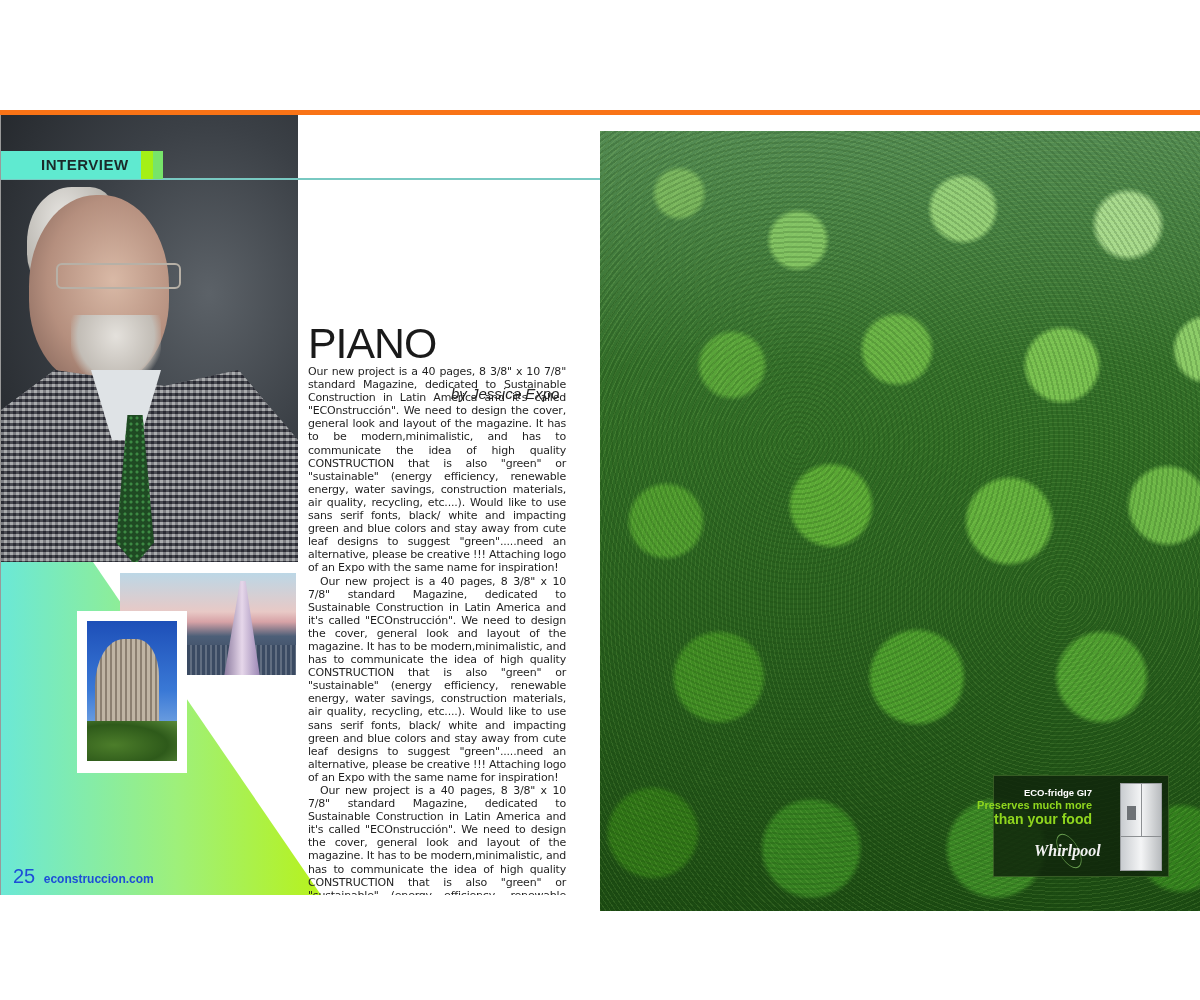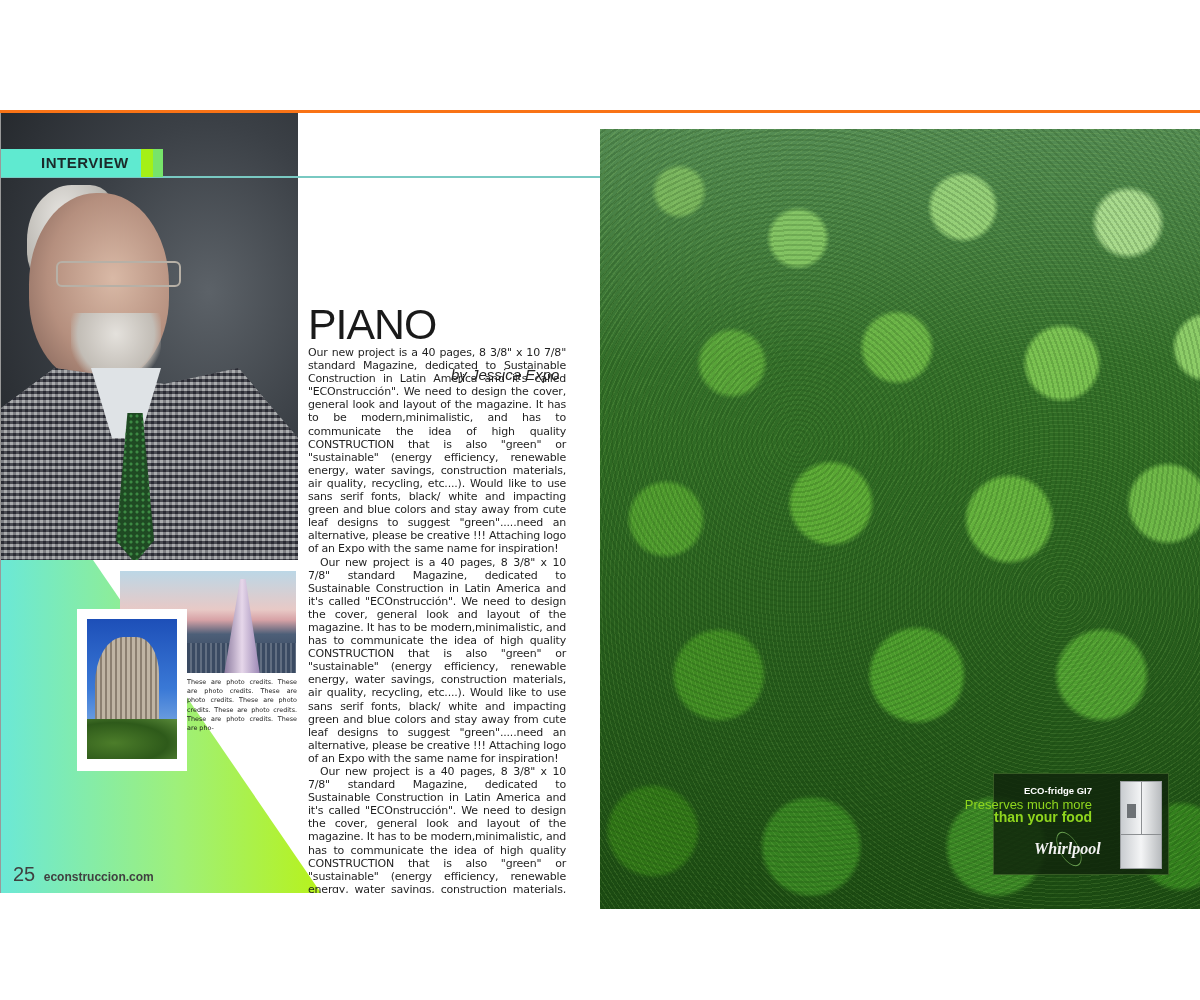--- a/index.html
+++ b/index.html
@@ -1,19 +1,19 @@
 <!DOCTYPE html>
 <html><head>
 <meta charset="utf-8">
 <style>
   * { margin:0; padding:0; box-sizing:border-box; }
   html, body { width:1200px; height:1000px; background:#ffffff; overflow:hidden; }
   body { position:relative; font-family:"Liberation Sans", sans-serif; }
 
-  .spread { position:absolute; left:0; top:110px; width:1200px; height:780px; border-top:3px solid #f97316; }
+  .spread { position:absolute; left:0; top:110px; width:1200px; height:780px; border-top:5px solid #f97316; }
 
   
   .left-page { position:absolute; left:0; top:0; width:600px; height:780px; background:#fff; overflow:hidden; border-left:1px solid #999; }
 
   .portrait { position:absolute; left:0; top:0; width:297px; height:447px;
     background: radial-gradient(ellipse at 70% 40%, #5c6268 0%, #3b4046 45%, #1e2125 100%); overflow:hidden; }
   .portrait .head { position:absolute; left:28px; top:80px; width:140px; height:190px; border-radius:48% 48% 45% 45%;
     background: radial-gradient(ellipse at 60% 45%, #d9b9a6 0%, #b58f7e 55%, #7a5c52 100%); }
   .portrait .hair { position:absolute; left:26px; top:72px; width:90px; height:110px; border-radius:50% 30% 10% 40%;
     background: radial-gradient(ellipse at 40% 30%, #e8e6e2 0%, #b9b6b0 60%, transparent 70%); }
@@ -51,29 +51,29 @@
   .photo-frame .photo { position:absolute; left:10px; top:10px; width:90px; height:140px; overflow:hidden;
     background: linear-gradient(180deg, #1d4fb8 0%, #3a79d6 50%, #6fa0e0 75%); }
   .photo-frame .structure { position:absolute; left:8px; top:18px; width:64px; height:105px;
     background: repeating-linear-gradient(90deg, #8b7f70 0 2px, #bfb4a3 2px 5px);
     border-radius: 45% 35% 20% 20%; }
   .photo-frame .bush { position:absolute; left:0; bottom:0; width:100%; height:40px;
     background: radial-gradient(ellipse at 30% 60%, #4c7d2a 0%, #2e5a1a 60%, #5a8a3a 100%); }
 
   .credits { position:absolute; left:186px; top:565px; width:110px; font-family:"DejaVu Sans", sans-serif; font-size:6.4px; line-height:9.2px; color:#1b1b1b; text-align:justify; }
 
-  .article { position:absolute; left:307px; top:195px; width:258px; }
+  .article { position:absolute; left:307px; top:212px; width:258px; }
   .title-1, .title-2 { display:block; font-family:"Liberation Sans", sans-serif; font-weight:normal; color:#1a1a1a; letter-spacing:-1px; transform-origin:left top; }
   .title-1 { font-size:42px; line-height:34px; transform:scaleX(1.02); }
   .title-2 { font-size:56px; line-height:44px; }
   .byline { position:absolute; left:143px; top:58px; font-family:"Liberation Sans", sans-serif; font-style:italic; font-size:15px; color:#222; white-space:nowrap; }
   .body-text { margin-top:4px; font-family:"DejaVu Sans", sans-serif; font-size:11px; line-height:13.1px; color:#1f1f1f; text-align:justify; letter-spacing:-.2px; }
   .body-text p + p { text-indent:12px; }
 
-  .folio { position:absolute; left:12px; top:750px; font-family:"Liberation Sans", sans-serif; color:#404040; white-space:nowrap; }
+  .folio { position:absolute; left:12px; top:750px; font-family:"Liberation Sans", sans-serif; color:#1d4ed8; white-space:nowrap; }
   .folio .num { font-size:20px; }
   .folio .site { font-size:12px; font-weight:bold; margin-left:4px; }
 
   
   .right-page { position:absolute; left:600px; top:16px; width:660px; height:780px; overflow:hidden;
     background:
       radial-gradient(circle at 12% 8%, #6fae4d 0 22px, transparent 28px),
       radial-gradient(circle at 30% 14%, #7cbf58 0 26px, transparent 32px),
       radial-gradient(circle at 55% 10%, #90cc6d 0 30px, transparent 36px),
       radial-gradient(circle at 80% 12%, #a7d987 0 30px, transparent 37px),
@@ -96,21 +96,21 @@
   }
   .right-page::after { content:""; position:absolute; inset:0;
     background:
       repeating-radial-gradient(circle at 30% 40%, rgba(20,60,10,.18) 0 2px, transparent 2px 5px),
       repeating-radial-gradient(circle at 70% 60%, rgba(180,230,120,.12) 0 1px, transparent 1px 4px),
       linear-gradient(180deg, rgba(180,220,200,.18) 0%, transparent 30%);
     pointer-events:none; }
 
   .ad-box { position:absolute; left:393px; top:644px; width:176px; height:102px; background:rgba(16,38,12,.86); border:1px solid rgba(90,140,60,.5); z-index:2; }
   .ad-headline { position:absolute; right:76px; top:11px; font-family:"Liberation Sans", sans-serif; font-weight:bold; font-size:9.5px; color:#ffffff; white-space:nowrap; }
-  .ad-tag1 { position:absolute; right:76px; top:23px; font-family:"Liberation Sans", sans-serif; font-weight:normal; font-size:13px; color:#8fd61e; white-space:nowrap; }
+  .ad-tag1 { position:absolute; right:76px; top:23px; font-family:"Liberation Sans", sans-serif; font-weight:bold; font-size:11px; color:#8fd61e; white-space:nowrap; }
   .ad-tag2 { position:absolute; right:76px; top:35px; font-family:"Liberation Sans", sans-serif; font-weight:bold; font-size:14px; color:#8fd61e; white-space:nowrap; }
   .ad-brand { position:absolute; left:40px; top:66px; font-family:"Liberation Serif", serif; font-weight:bold; font-size:16px; color:#f2f2f2;font-style:italic; }
   .ad-swoosh { position:absolute; left:56px; top:56px; width:38px; height:38px; border:1px solid #6aa050; border-radius:50%; transform:rotate(-30deg) scaleX(.5); }
   .fridge { position:absolute; left:126px; top:7px; width:42px; height:88px; background:linear-gradient(90deg,#c9ccd0,#f4f5f6,#b9bcbf); border:1px solid #9a9da0; }
   .fridge .split { position:absolute; left:50%; top:0; width:1px; height:60%; background:#8c8f92; }
   .fridge .drawer { position:absolute; left:0; top:60%; width:100%; height:1px; background:#8c8f92; }
   .fridge .dispenser { position:absolute; left:6px; top:22px; width:9px; height:14px; background:#6e7276; }
 </style>
 </head>
 <body>
@@ -143,21 +143,20 @@
       <div class="tower"></div>
     </div>
 
     <div class="photo-frame">
       <div class="photo">
         <div class="structure"></div>
         <div class="bush"></div>
       </div>
     </div>
 
-    <div class="credits">These are photo credits. These are photo credits. These are photo credits. These are photo credits. These are photo credits. These are photo credits. These are pho-</div>
 
     <div class="article">
       <span class="title-1">PIANO</span>
       <span class="byline">by Jessica Expo</span>
       <div class="body-text">
         <p>Our new project is a 40 pages, 8 3/8" x 10 7/8" standard Magazine, dedicated to Sustainable Construction in Latin America and it's called "ECOnstrucción". We need to design the cover, general look and layout of the magazine. It has to be modern,minimalistic, and has to communicate the idea of high quality CONSTRUCTION that is also "green" or "sustainable" (energy efficiency, renewable energy, water savings, construction materials, air quality, recycling, etc....). Would like to use sans serif fonts, black/ white and impacting green and blue colors and stay away from cute leaf designs to suggest "green".....need an alternative, please be creative !!! Attaching logo of an Expo with the same name for inspiration!</p>
         <p>Our new project is a 40 pages, 8 3/8" x 10 7/8" standard Magazine, dedicated to Sustainable Construction in Latin America and it's called "ECOnstrucción". We need to design the cover, general look and layout of the magazine. It has to be modern,minimalistic, and has to communicate the idea of high quality CONSTRUCTION that is also "green" or "sustainable" (energy efficiency, renewable energy, water savings, construction materials, air quality, recycling, etc....). Would like to use sans serif fonts, black/ white and impacting green and blue colors and stay away from cute leaf designs to suggest "green".....need an alternative, please be creative !!! Attaching logo of an Expo with the same name for inspiration!</p>
         <p>Our new project is a 40 pages, 8 3/8" x 10 7/8" standard Magazine, dedicated to Sustainable Construction in Latin America and it's called "ECOnstrucción". We need to design the cover, general look and layout of the magazine. It has to be modern,minimalistic, and has to communicate the idea of high quality CONSTRUCTION that is also "green" or "sustainable" (energy efficiency, renewable energy, water savings, construction materials, air quality, recycling, etc....). Would like to use sans serif fonts, black/</p>
       </div>
     </div>

